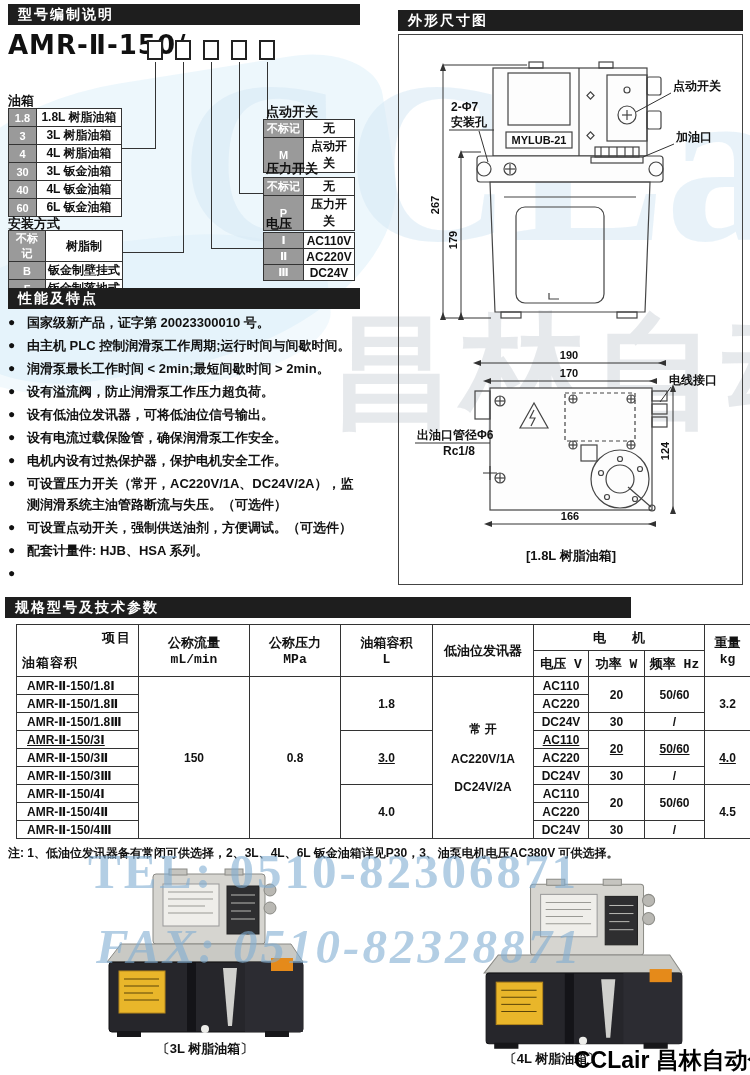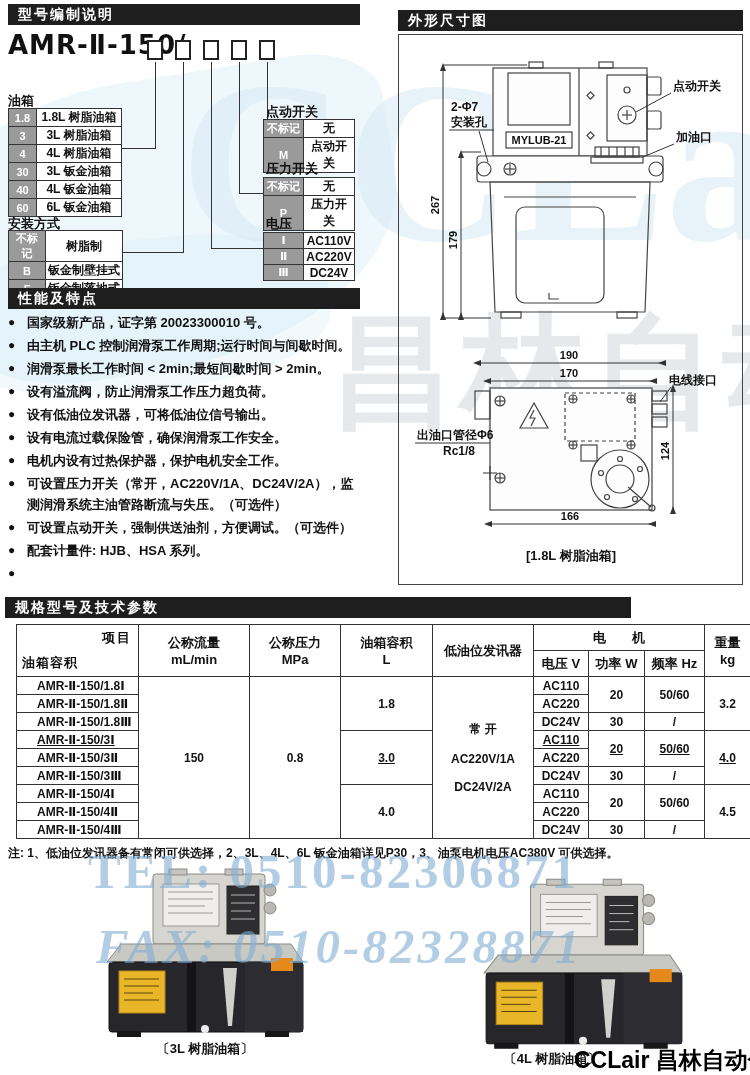--- a/index.html
+++ b/index.html
@@ -38,22 +38,22 @@
   .draw-panel svg{display:block;}
   .dw{stroke:#444;fill:none;stroke-width:1.2;}
   .dwf{stroke:#444;fill:#fdfdfd;stroke-width:1.2;}
   .dim{stroke:#333;stroke-width:1;fill:none;}
   .dtx{font-size:11px;fill:#111;font-weight:bold;font-family:"Liberation Sans",sans-serif;}
   .ltx{font-size:12px;fill:#111;font-weight:bold;font-family:"Liberation Sans",sans-serif;}
   
   .spec{position:absolute;left:8px;top:624px;z-index:2;border-collapse:collapse;table-layout:fixed;margin-left:8px;}
   .spec td{border:1px solid #333;text-align:center;font-size:12px;padding:0;
            box-sizing:border-box;background:#fff;color:#111;}
-  .spec .hd{font-weight:bold;font-size:13px;}
-  .spec .mdl{text-align:left;padding-left:20px;font-weight:bold;font-size:12px;white-space:nowrap;}
+  .spec .hd{font-weight:bold;font-size:13px;font-family:Liberation Mono, monospace;}
+  .spec .mdl{text-align:left;padding-left:10px;font-weight:bold;font-size:12px;white-space:nowrap;}
   .spec .num{font-weight:bold;}
   .corner{position:relative;background:#fff;
           background-image:linear-gradient(to bottom right,transparent calc(50% - 0.7px),#333,transparent calc(50% + 0.7px));}
   .corner .ct{position:absolute;right:6px;top:4px;font-weight:bold;font-size:13px;letter-spacing:2px;}
   .corner .cb{position:absolute;left:5px;bottom:4px;font-weight:bold;font-size:13px;letter-spacing:1px;}
   .note{position:absolute;left:8px;top:845px;width:738px;font-size:12px;font-weight:bold;z-index:2;}
   
   .photo{position:absolute;z-index:2;}
   .caption{position:absolute;z-index:2;font-size:13px;font-weight:bold;text-align:center;}
   .brand{position:absolute;left:574px;top:1045px;z-index:7;font-size:23px;font-weight:bold;

